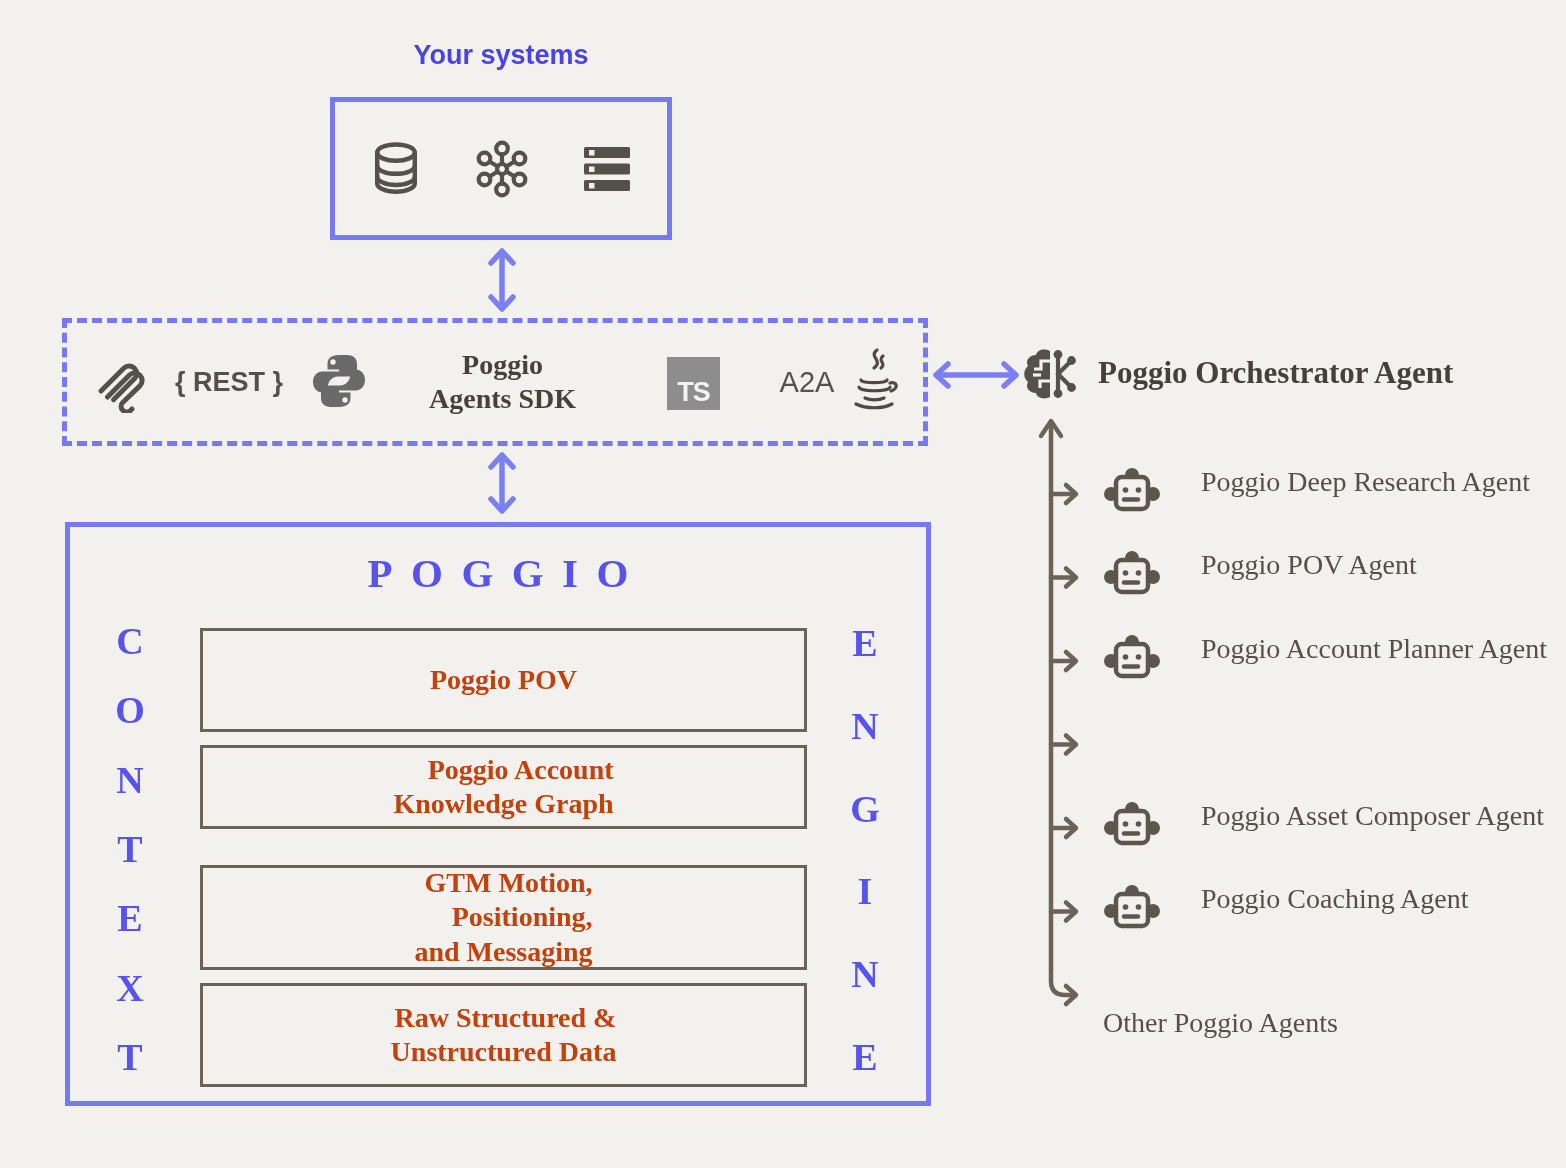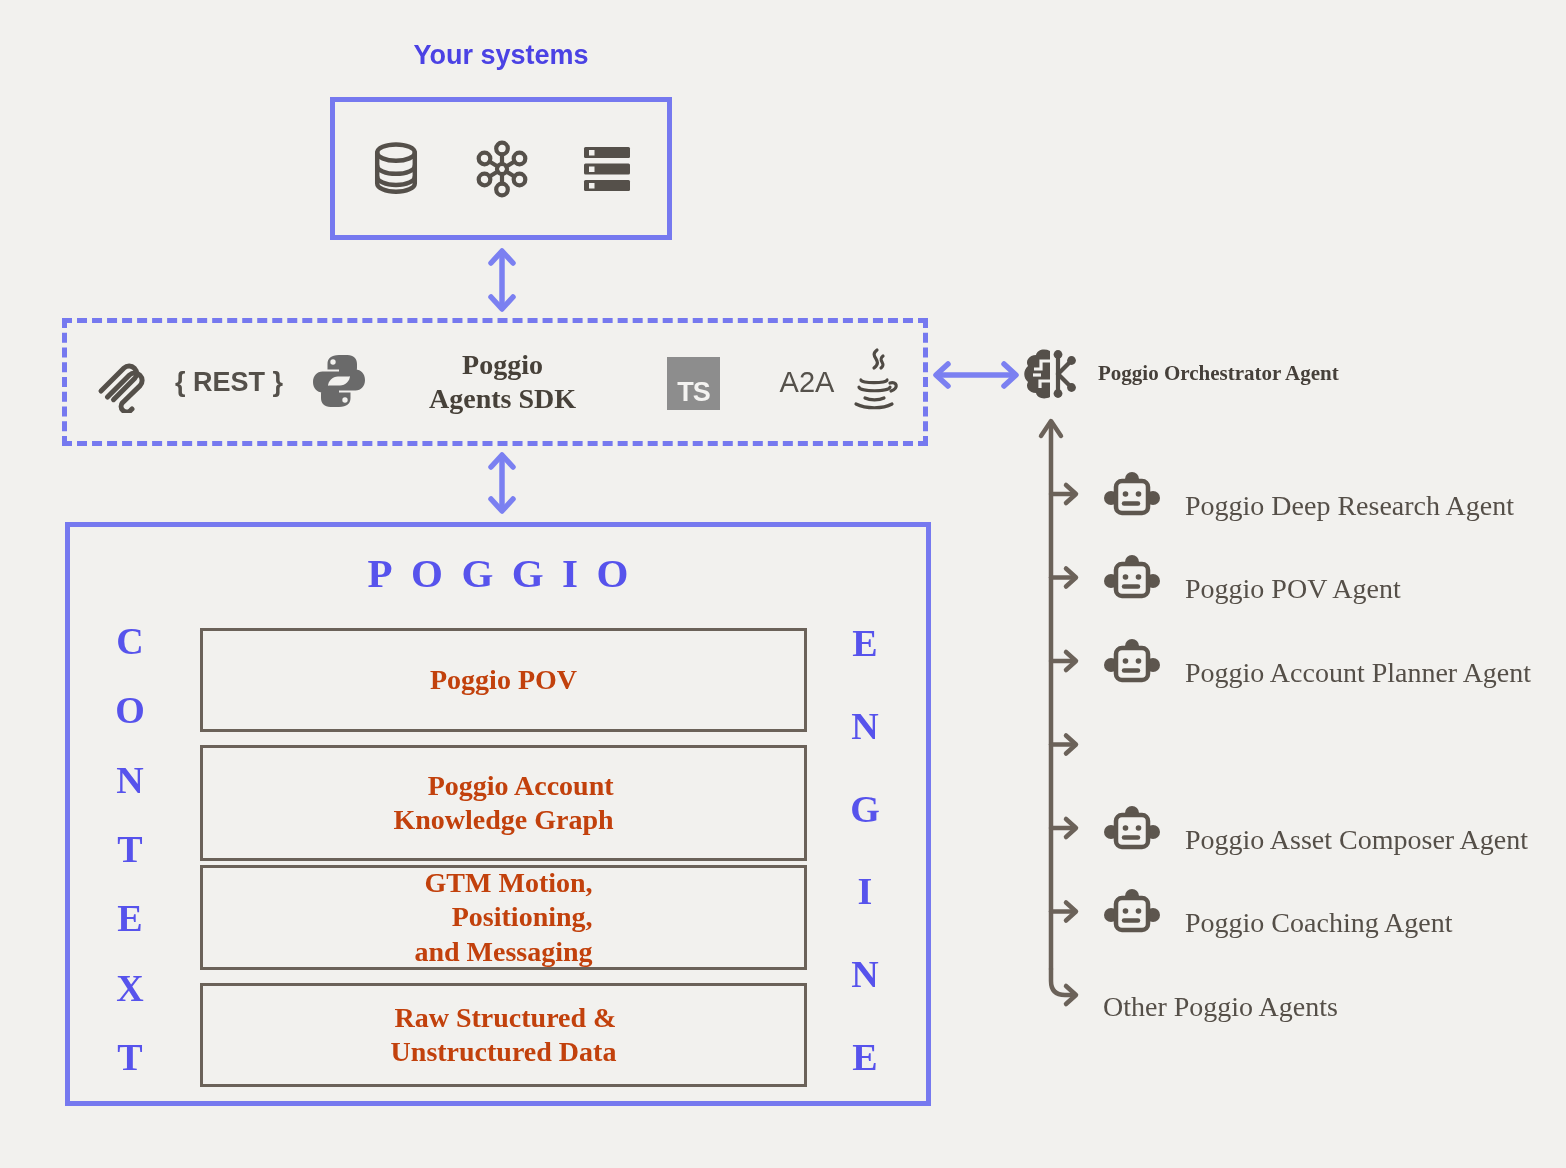--- a/index.html
+++ b/index.html
@@ -18,38 +18,38 @@
   .sdk-item{position:absolute;}
   .rest-label{left:92px;top:0;width:140px;height:118px;font-size:27px;color:#54504a;font-weight:600;}
   .sdk-title{left:318px;top:0;width:235px;height:118px;text-align:center;font-weight:bold;
              font-size:28px;line-height:1.2;color:#474139;white-space:pre-line;}
   .ts-badge{left:600px;top:34px;width:53px;height:53px;background:#8d8d8d;color:#f4f3f1;
             font-weight:bold;font-size:27px;display:flex;align-items:flex-end;justify-content:center;
             padding-bottom:2px;box-sizing:border-box;letter-spacing:-1px;}
   .a2a-label{left:688px;top:0;width:104px;height:118px;font-size:29px;color:#55514b;}
 
   .orch-label{left:1098px;top:342px;height:62px;display:flex;align-items:center;
-              font-weight:bold;font-size:21px;color:#46403a;}
-
-  .agent-row{position:absolute;left:1103px;height:56px;display:flex;align-items:flex-end;gap:24px;}
+              font-weight:bold;font-size:31px;color:#46403a;}
+
+  .agent-row{position:absolute;left:1103px;height:56px;display:flex;align-items:flex-start;gap:40px;}
   .agent-label{font-size:28px;color:#554f48;white-space:nowrap;}
 
   .pog-box{left:65px;top:522px;width:866px;height:584px;border:5px solid #7679ef;box-sizing:border-box;}
   .pog-title{position:absolute;left:0;top:22px;width:100%;text-align:center;font-weight:bold;
              font-size:41px;color:#5753ec;letter-spacing:0.45em;text-indent:0.45em;}
   .letter-col{position:absolute;width:44px;display:flex;flex-direction:column;
               justify-content:space-between;text-align:center;font-weight:bold;
               font-size:38px;color:#5753ec;}
   .col-context{left:38px;top:92px;height:460px;}
   .col-engine{left:773px;top:94px;height:458px;}
   .layer{position:absolute;left:130px;width:607px;border:3.5px solid #6b6259;box-sizing:border-box;
          display:flex;align-items:center;justify-content:center;text-align:right;
          font-weight:bold;font-size:28px;line-height:1.22;color:#c2410c;white-space:pre-line;}
   .layer-1{top:101px;height:104px;}
-  .layer-2{top:218px;height:116px;}
+  .layer-2{top:218px;height:84px;}
   .layer-3{top:338px;height:105px;}
   .layer-4{top:456px;height:104px;}
 </style>
 </head>
 <body>
 
 <div class="canvas">
 
   <div class="abs sans sys-label">Your systems</div>
 

